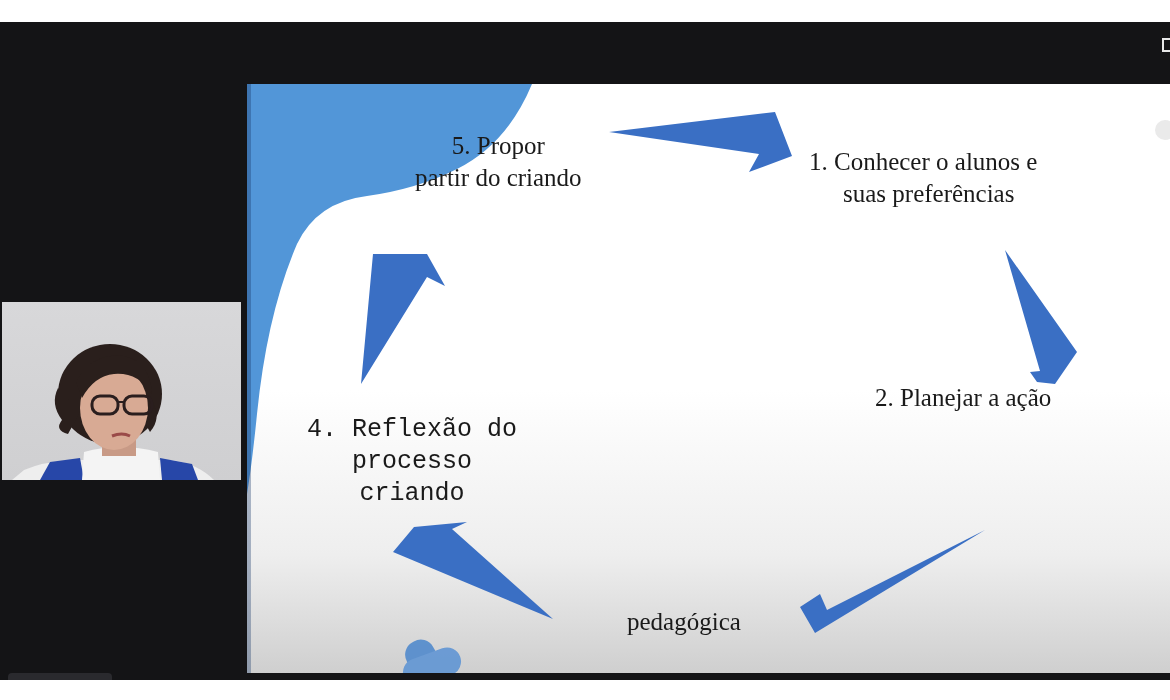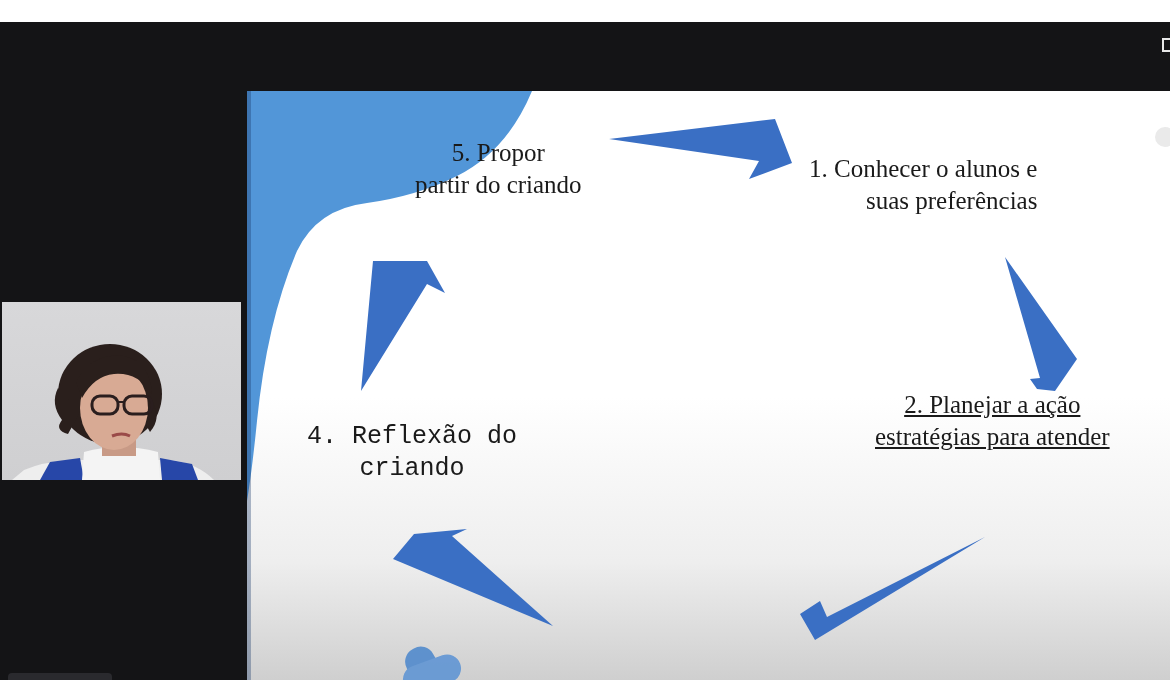--- a/index.html
+++ b/index.html
@@ -4,21 +4,21 @@
 <style>
   html, body { margin:0; padding:0; }
   body { width:1170px; height:700px; position:relative; overflow:hidden; background:#ffffff; font-family:"Liberation Serif", serif; }
   .top-strip { position:absolute; left:0; top:0; width:1170px; height:22px; background:#ffffff; }
   .meeting-stage { position:absolute; left:0; top:22px; width:1170px; height:658px; background:#141416; }
   .bottom-strip { position:absolute; left:0; top:680px; width:1170px; height:20px; background:#ffffff; }
   .corner-label { position:absolute; right:0; top:38px; width:8px; height:14px; border:2px solid #e8e8e8; border-right:none; box-sizing:border-box; color:transparent; font-size:1px; }
   .participant-tile { position:absolute; left:2px; top:302px; width:239px; height:178px; background:#d3d3d5; overflow:hidden; }
   .cam-wall { position:absolute; inset:0; background:linear-gradient(180deg,#d8d8da 0%,#cfcfd1 100%); }
   .name-tag { position:absolute; left:8px; top:673px; width:104px; height:10px; background:#2a2a2e; border-radius:4px 4px 0 0; }
-  .slide { position:absolute; left:247px; top:91px; width:923px; height:589px; overflow:hidden; background:linear-gradient(180deg,#ffffff 0%,#ffffff 52%,#eeeeee 80%,#cfcfcf 100%); }
+  .slide { position:absolute; left:247px; top:84px; width:923px; height:589px; overflow:hidden; background:linear-gradient(180deg,#ffffff 0%,#ffffff 52%,#eeeeee 80%,#cfcfcf 100%); }
   .slide svg.bg { position:absolute; left:0; top:0; }
   .step { position:absolute; color:#1a1a1a; font-size:25px; line-height:32px; text-align:center; white-space:nowrap; }
   .step span { display:block; }
 </style>
 </head>
 <body>
 
 <div class="top-strip"></div>
 
 <div class="meeting-stage"></div>
@@ -79,30 +79,31 @@
     <circle cx="918" cy="46" r="10" fill="#eaeaea"></circle>
   </svg>
 
   <div class="step" style="left:168px; top:46px;">
     <span>5. Propor</span>
     <span>partir do criando</span>
   </div>
 
   <div class="step" style="left:562px; top:62px; text-align:center;">
     <span>1. Conhecer o alunos e</span>
-    <span style="text-align:right; padding-left:34px;">suas preferências</span>
+    <span style="text-align:left; padding-left:34px;">suas preferências</span>
   </div>
 
-  <div class="step" style="left:628px; top:298px;text-decoration:underline;">
+  <div class="step" style="left:628px; top:298px;">
     <span>2. Planejar a ação</span>
-    <span>estratégias para atender</span>
   </div>
 
   <div class="step" style="left:380px; top:522px;">
+    <span>pedagógica</span>
   </div>
 
   <div class="step" style="left:60px; top:330px;font-family:Liberation Mono, monospace;">
     <span>4. Reflexão do</span>
+    <span>processo</span>
     <span>criando</span>
   </div>
 </div>
 
 <div class="bottom-strip"></div>
 
 </body></html>

